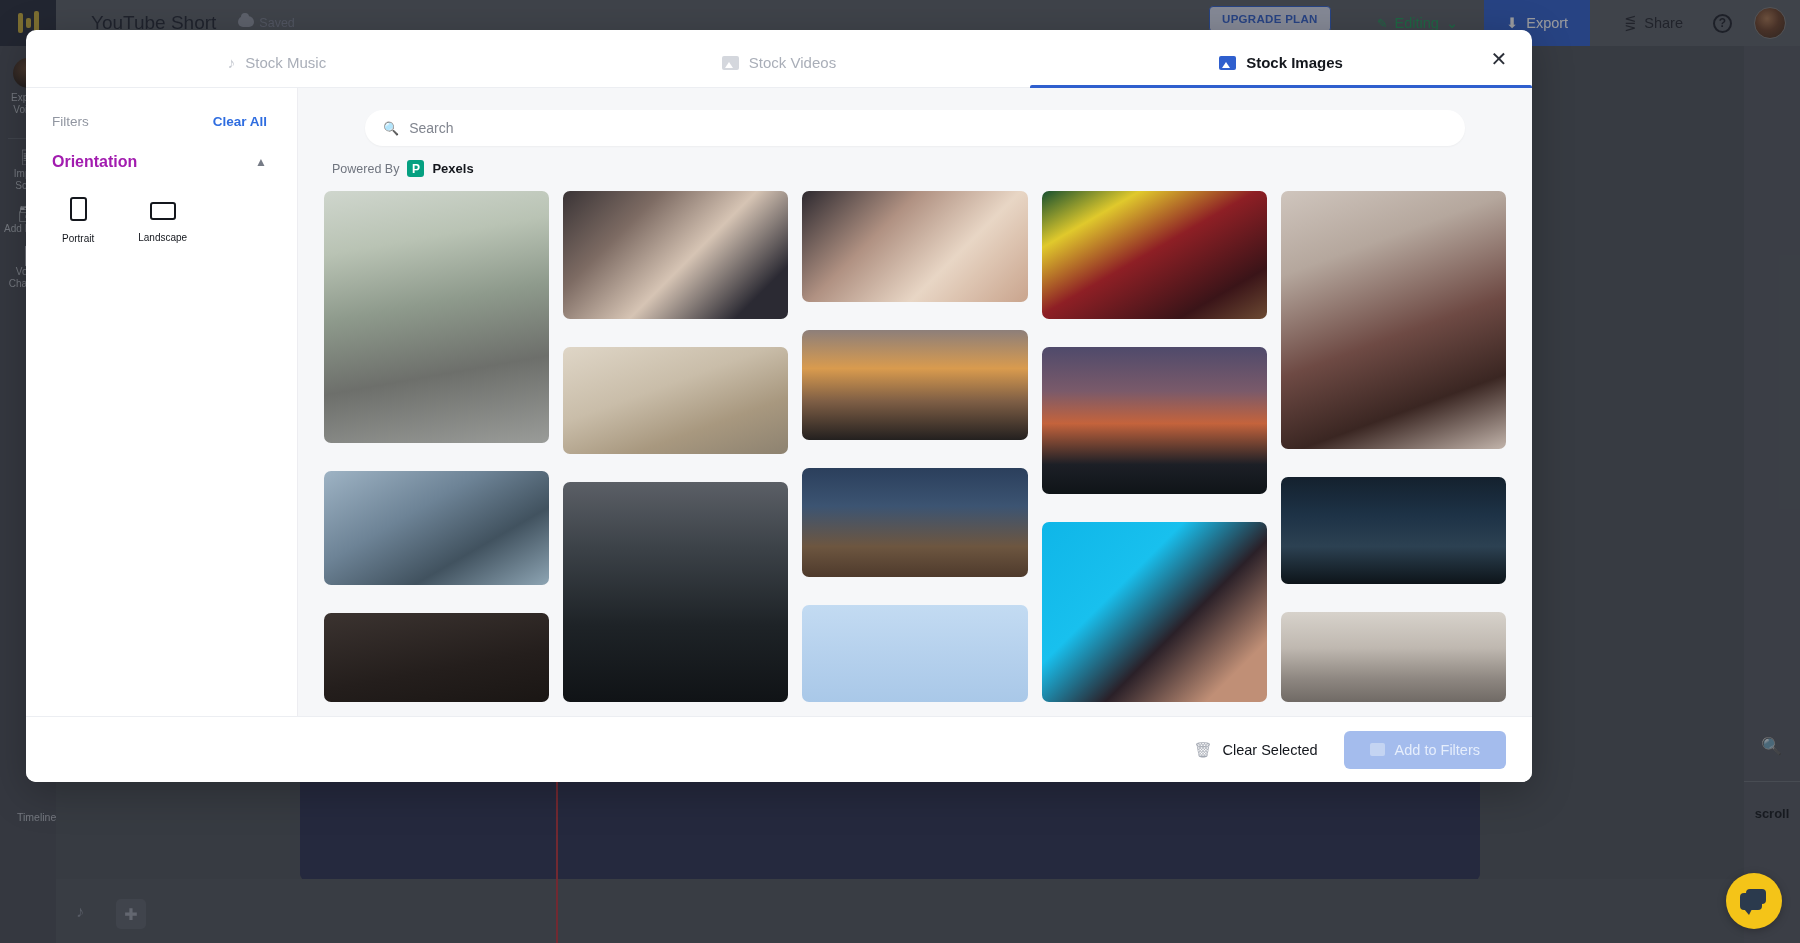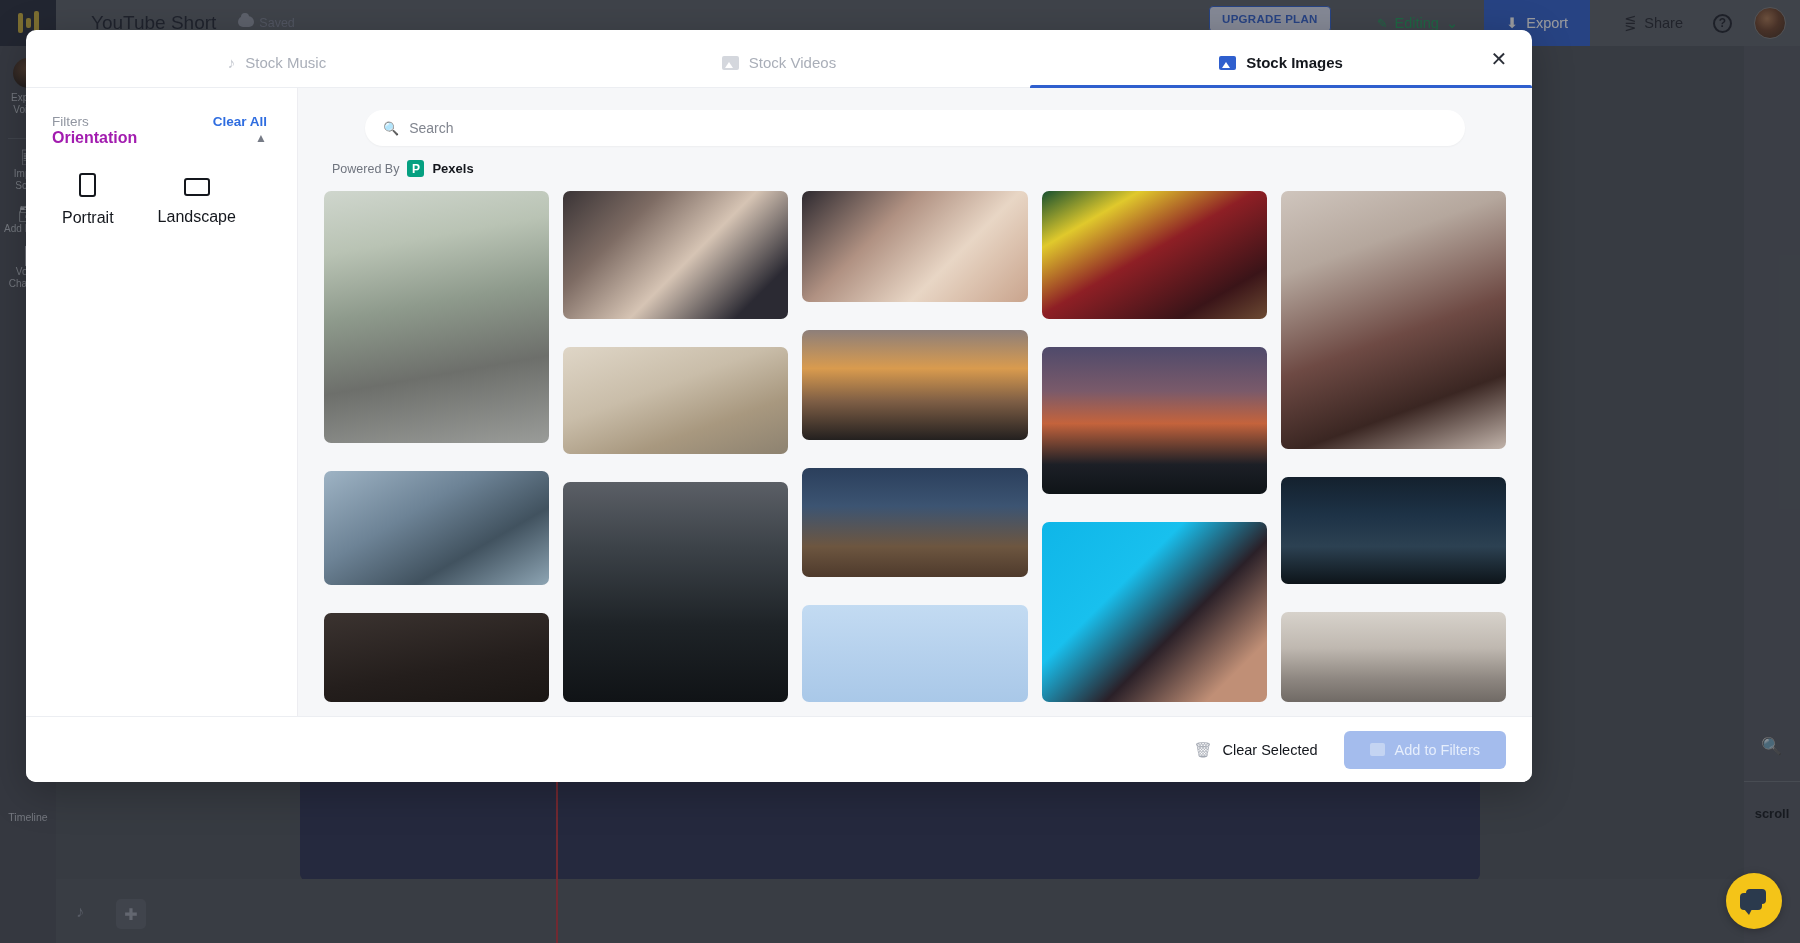--- a/index.html
+++ b/index.html
@@ -96,22 +96,22 @@
   }
   .rail-av {
     width:30px;height:30px;border-radius:50%;margin:4px auto 4px;
     background: radial-gradient(circle at 45% 35%, #6b4a33 0%, #2e2119 70%);
   }
   .rail-ic {
     font-size:17px; color:#cfd3da; display:block; margin: 0 auto 3px;
   }
   #rail-sep { width:40px; height:1px; background:#5c616a; margin: 6px 0 14px; }
   #rail-timeline {
-    position:absolute; bottom: 120px; left:0; width:56px;
-    text-align:center; color:#b9bdc6; font-size:10.5px;margin-top:24px;
+    position:absolute; bottom: 120px; left:17px; width:56px;
+    text-align:left; color:#b9bdc6; font-size:10.5px;margin-top:24px;
   }
 
   #right-rail {
     position:absolute; top:46px; right:0; width:56px; bottom:0;
     background:#52575f;
     display:flex; flex-direction:column; align-items:center;
   }
   #right-magnifier {
     position:absolute; top: 690px; font-size:17px; color:#15181e;
   }
@@ -204,40 +204,41 @@
 
   #modal-body { flex:1; display:flex; min-height:0; }
 
   
   #filters-pane {
     width:272px; flex:0 0 272px; background:#ffffff;
     border-right:1px solid #ededf1; padding: 26px 30px 0 26px;
   }
   #filters-head {
     display:flex; justify-content:space-between;
+    margin-bottom: 24px;
   }
   #filters-label { font-size:13.5px; color:#9196a1; }
   #clear-all { font-size:13.5px; color:#2f6de0; font-weight:600; cursor:pointer; }
   #orientation-head {
     display:flex; align-items:center; justify-content:space-between;
     margin-bottom: 26px;
   }
   #orientation-title { font-size:16px; color:#a21caf; font-weight:600; }
   #chev-up { color:#767b86; font-size:12px; }
   #orient-opts { display:flex; gap: 44px; padding-left: 10px; }
   .orient-opt { text-align:center; cursor:pointer; }
   .shape-portrait {
     width:17px;height:24px;border:2.2px solid #14171d;border-radius:3px;
     margin:0 auto 12px;
   }
   .shape-landscape {
     width:26px;height:18px;border:2.2px solid #14171d;border-radius:3px;
     margin:0 auto 12px; margin-top: 5px;
   }
-  .orient-label { font-size:16px; color:#14171d; }
+  .orient-label { font-size:10px; color:#14171d; }
 
   
   #content-pane {
     flex:1; background:#f6f7f9; padding: 22px 26px 0 26px;
     display:flex; flex-direction:column; min-width:0; position:relative;
   }
   #search-row { display:flex; justify-content:center; }
   #search-box {
     width: 100%; max-width: 1100px; height:36px; background:#fff;
     border-radius:18px; display:flex; align-items:center; gap:10px;

